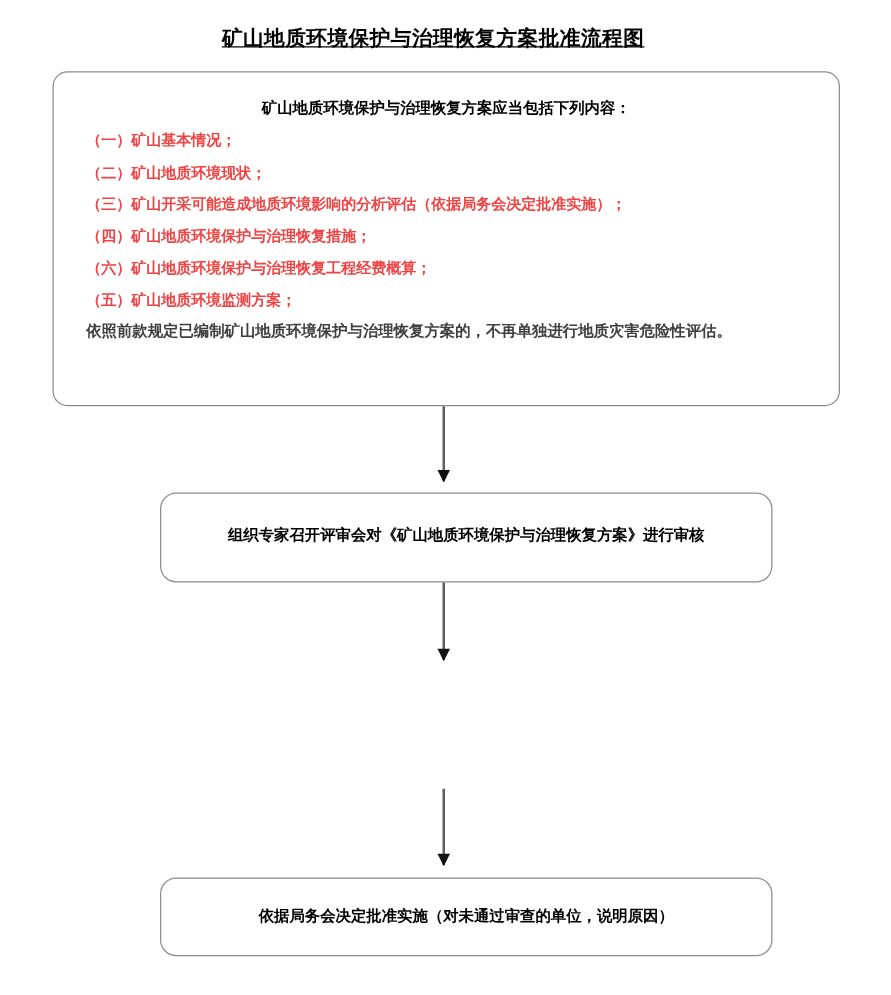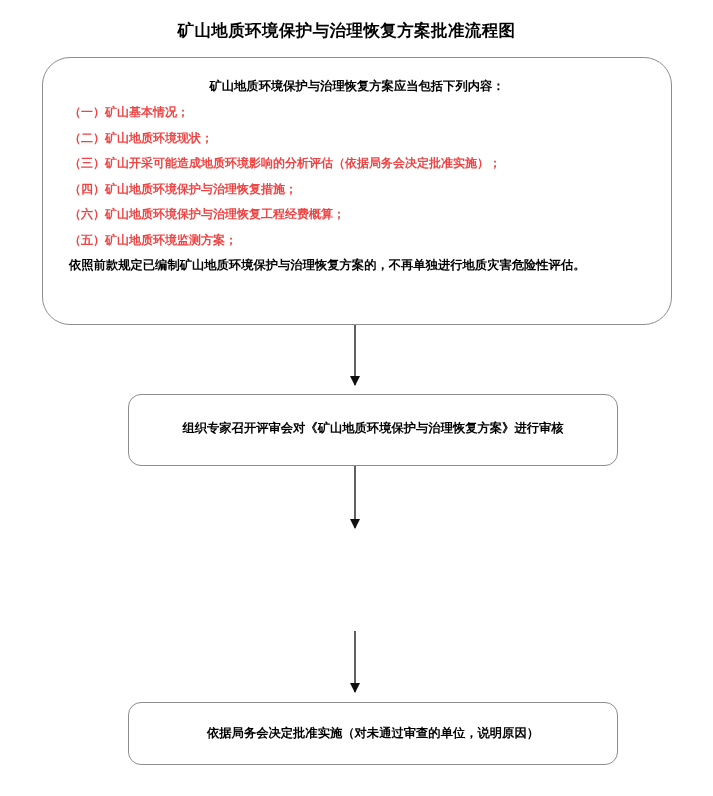--- a/index.html
+++ b/index.html
@@ -27,40 +27,41 @@
     position: absolute;
     left: 0;
     top: 20px;
     width: 693px;
     text-align: center;
     font-size: 16.5px;
     font-weight: bold;
     color: #000000;
     letter-spacing: 0.4px;
     white-space: nowrap;
+    text-decoration: underline;
   }
 
   
   .node {
     position: absolute;
     box-sizing: border-box;
     background: #ffffff;
     border: 1px solid #8c8c8c;
     display: flex;
     align-items: center;
     justify-content: center;
   }
 
   
   .node-content-list {
     left: 42px;
     top: 57px;
     width: 630px;
     height: 268px;
-    border-radius: 28px;
+    border-radius: 12px;
     align-items: flex-start;
     justify-content: flex-start;
   }
 
   .list-inner {
     padding: 22px 26px 0 26px;
     width: 100%;
     box-sizing: border-box;
   }
 
@@ -79,21 +80,21 @@
     font-weight: bold;
     color: #ef4444;
     line-height: 1.05;
     margin-bottom: 13px;
     white-space: nowrap;
   }
 
   .list-footnote {
     font-size: 12.3px;
     font-weight: bold;
-    color: #000000;
+    color: #404040;
     line-height: 1.05;
     white-space: nowrap;
   }
 
   
   .node-process {
     left: 128px;
     width: 490px;
     border-radius: 13px;
   }

